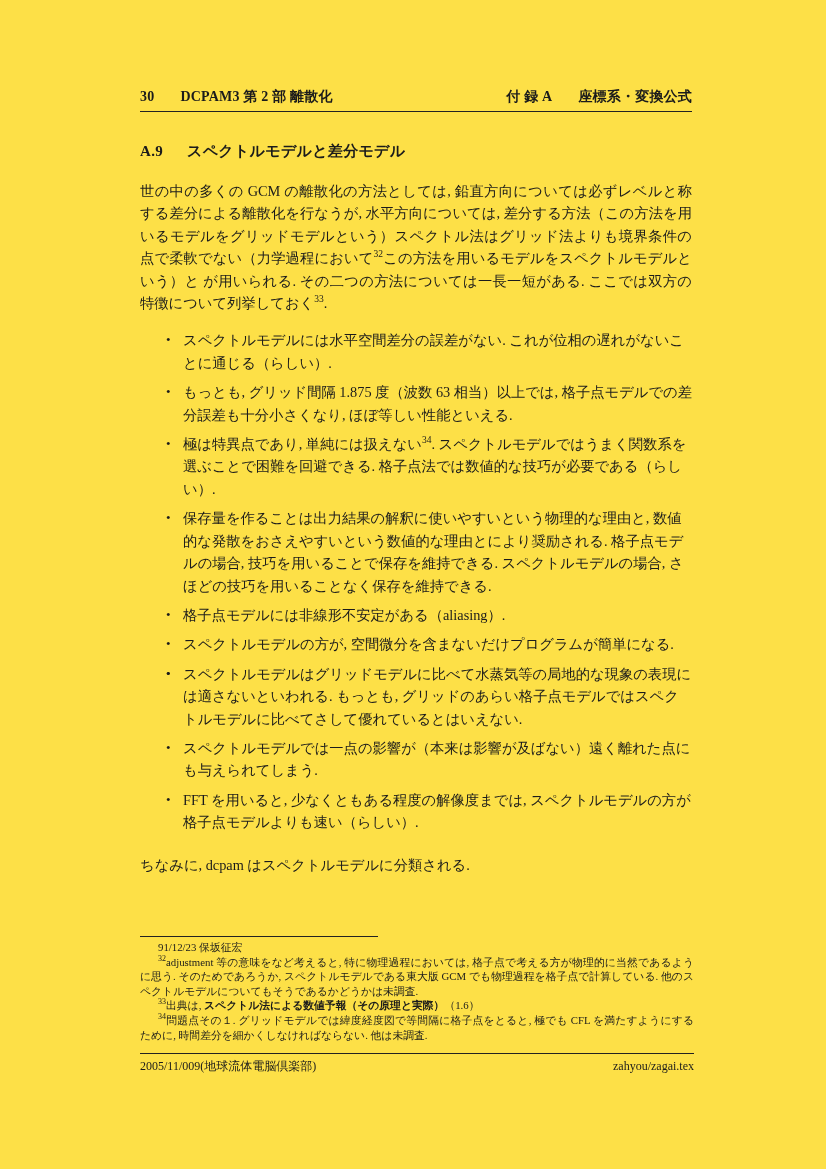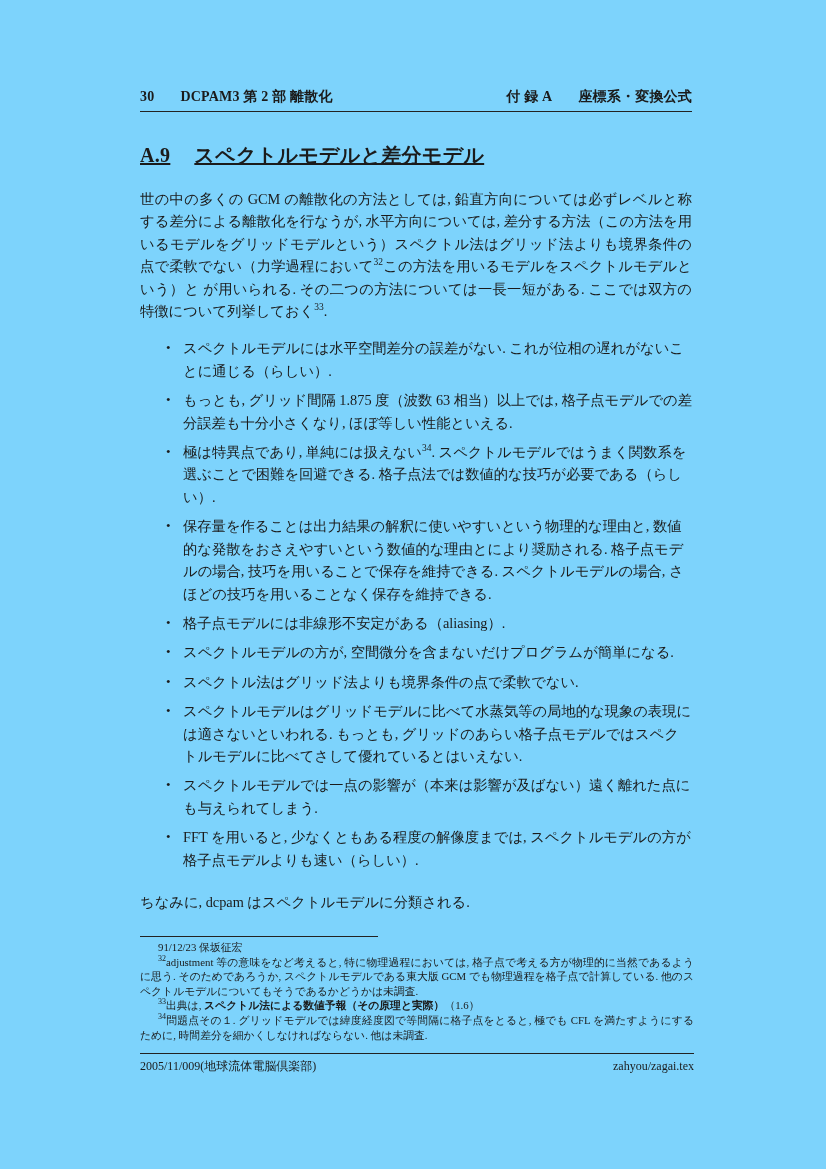--- a/index.html
+++ b/index.html
@@ -1,21 +1,21 @@
 <!DOCTYPE html>
 <html lang="ja"><head>
 <meta charset="utf-8">
 <style>
   html, body { margin: 0; padding: 0; background: #ffffff; }
   .page {
     position: relative;
     width: 826px;
     height: 1169px;
     margin: 0 auto;
-    background: #7dd3fc;
+    background: #fde047;
     color: #1b1b1b;
     font-family: "Liberation Serif", "DejaVu Serif", serif;
     overflow: hidden;
   }
   .content {
     position: absolute;
     left: 140px;
     top: 88px;
     width: 552px;
   }
@@ -31,24 +31,23 @@
   .header-left .pgnum { margin-right: 26px; }
   .header-right .applabel { margin-right: 26px; }
   .header-rule {
     border: none;
     border-top: 1.4px solid #222;
     margin: 5px 0 0 0;
   }
   
   .section-heading {
     margin: 30px 0 4px 0;
-    font-size: 20px;
+    font-size: 15px;
     font-weight: bold;
     letter-spacing: 0.3px;
-    text-decoration: underline;
   }
   .section-heading .secnum { margin-right: 24px; }
   
   .intro, .closing, .bullet-text {
     font-size: 14.3px;
     line-height: 22.4px;
     text-align: justify;
   }
   .intro { margin: 19px 0 0 0; }
   sup.fnmark {
@@ -157,21 +156,20 @@
       <li>
         <span class="bullet-dot">•</span>
         <span class="bullet-text">格子点モデルには非線形不安定がある（aliasing）.</span>
       </li>
       <li>
         <span class="bullet-dot">•</span>
         <span class="bullet-text">スペクトルモデルの方が, 空間微分を含まないだけプログラムが簡単になる.</span>
       </li>
       <li>
         <span class="bullet-dot">•</span>
-        <span class="bullet-text">スペクトル法はグリッド法よりも境界条件の点で柔軟でない.</span>
       </li>
       <li>
         <span class="bullet-dot">•</span>
         <span class="bullet-text">スペクトルモデルはグリッドモデルに比べて水蒸気等の局地的な現象の表現には適さないといわれる. もっとも, グリッドのあらい格子点モデルではスペクトルモデルに比べてさして優れているとはいえない.</span>
       </li>
       <li>
         <span class="bullet-dot">•</span>
         <span class="bullet-text">スペクトルモデルでは一点の影響が（本来は影響が及ばない）遠く離れた点にも与えられてしまう.</span>
       </li>
       <li>

